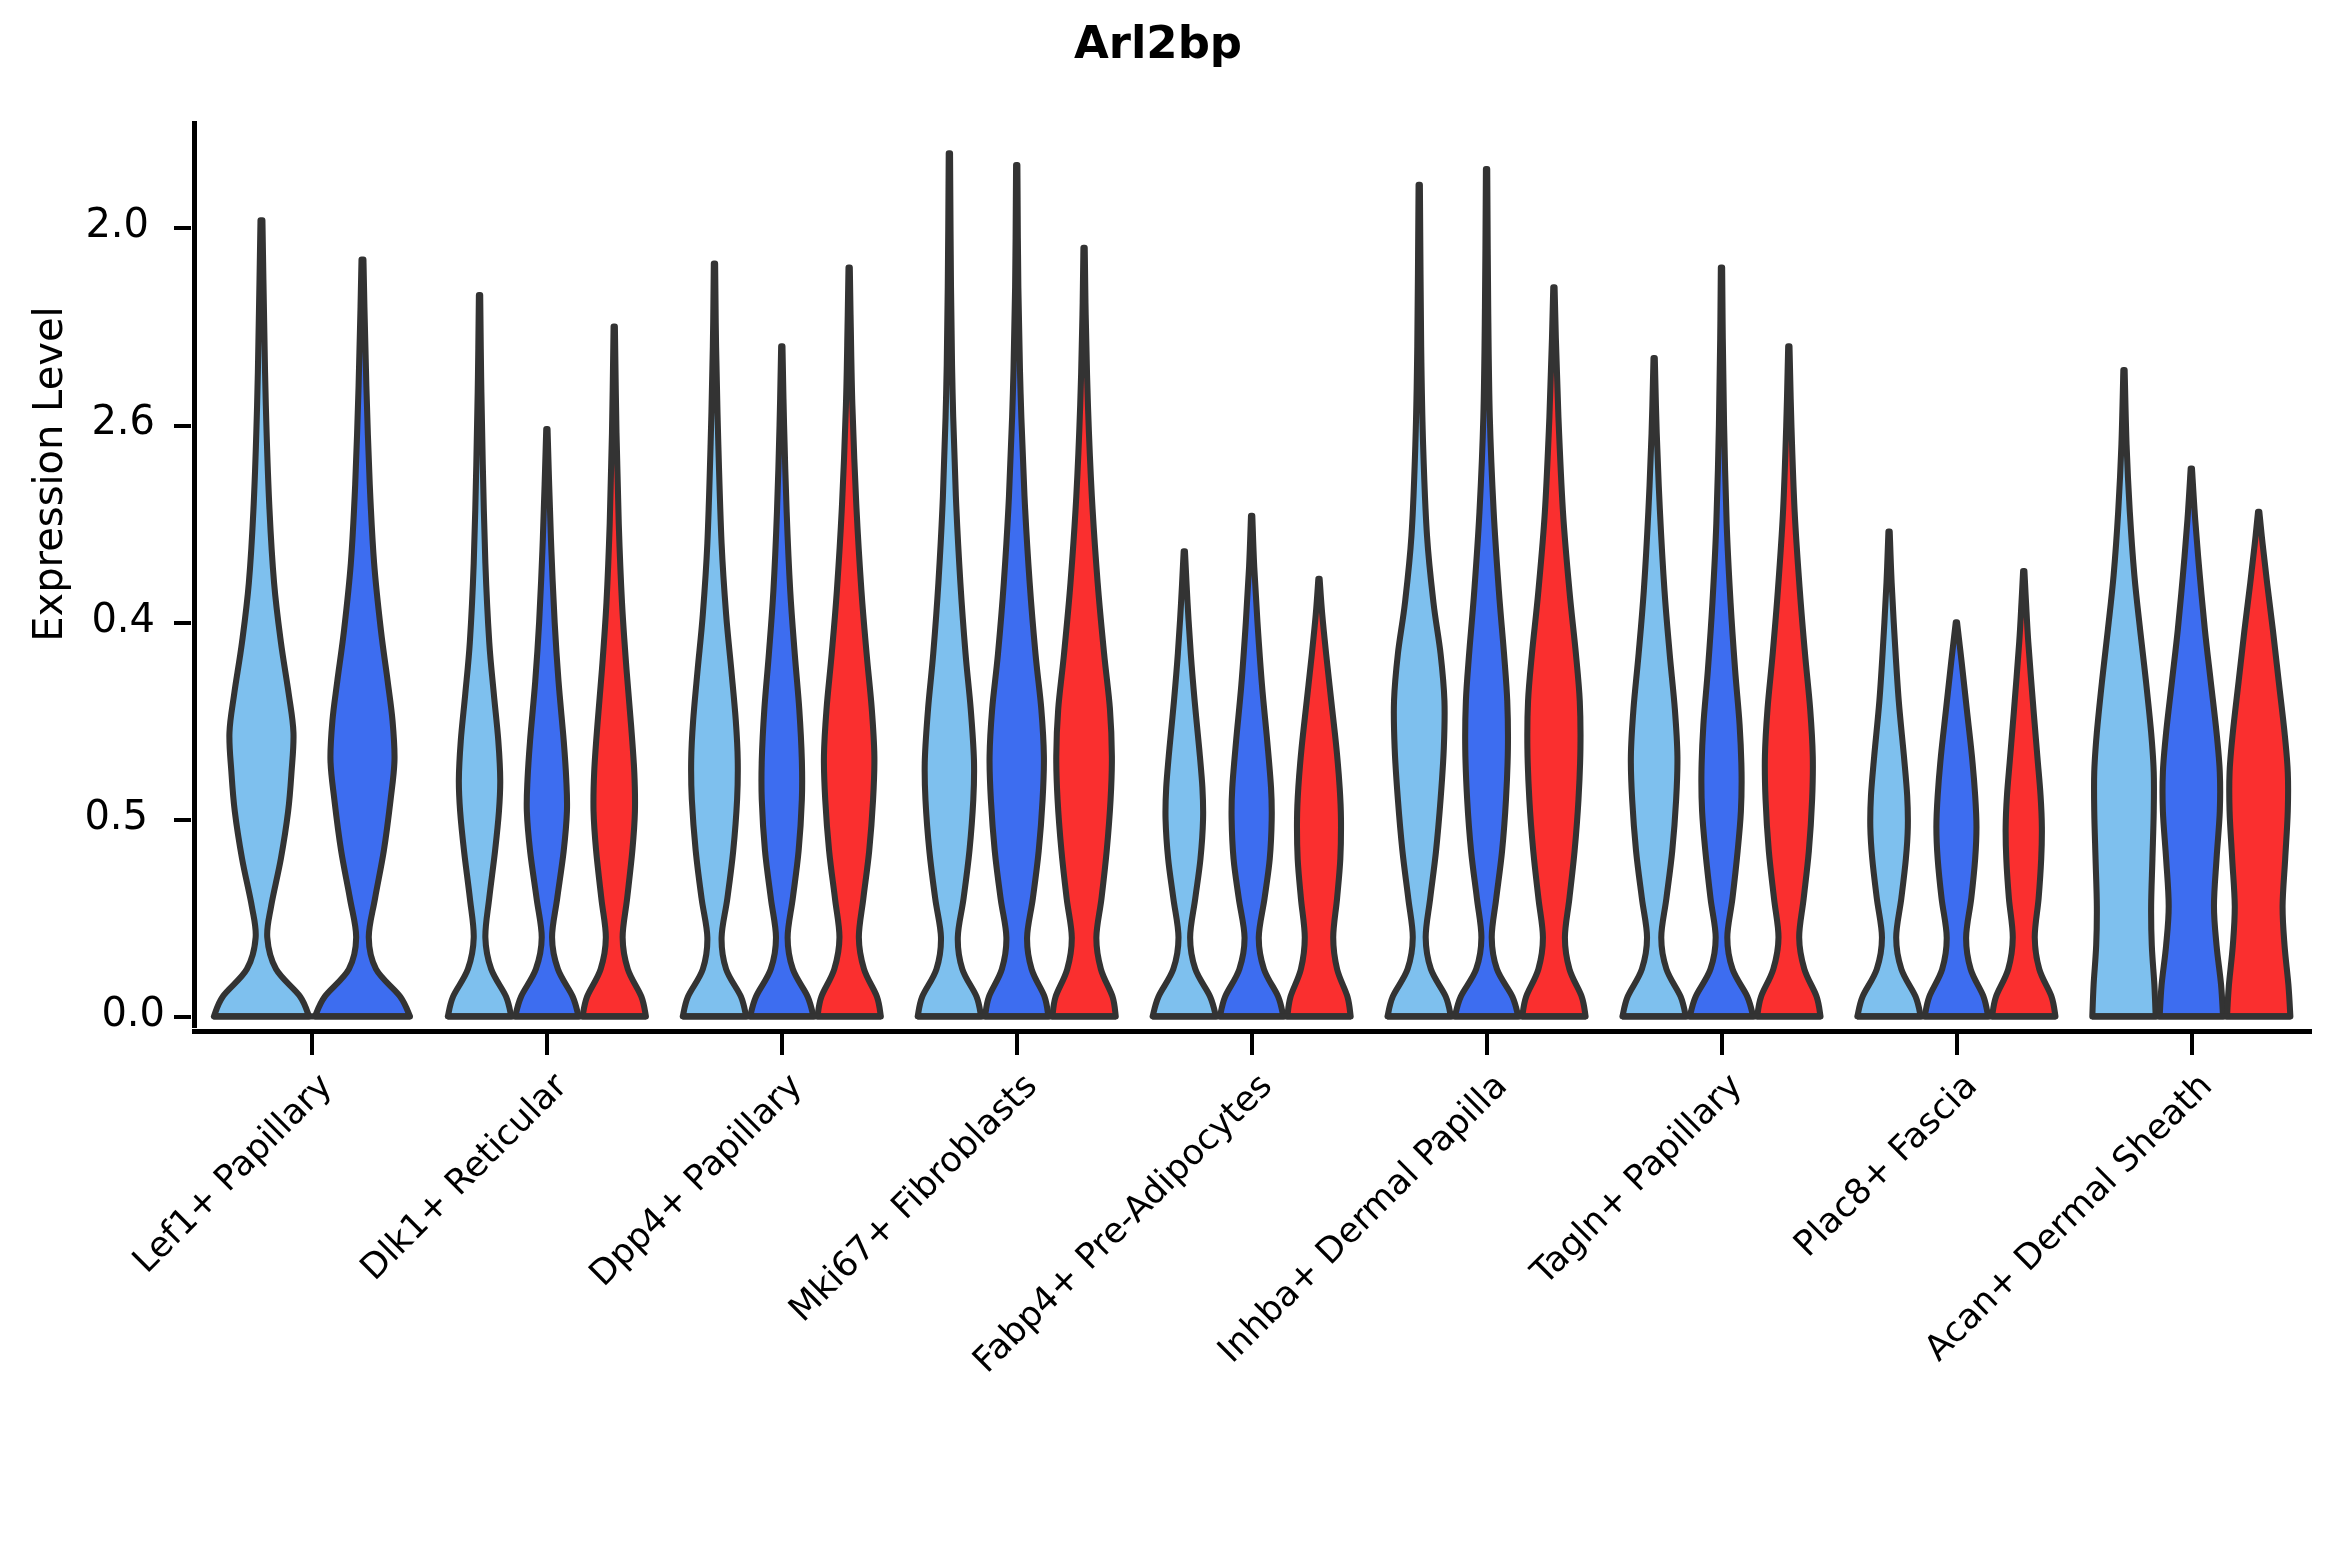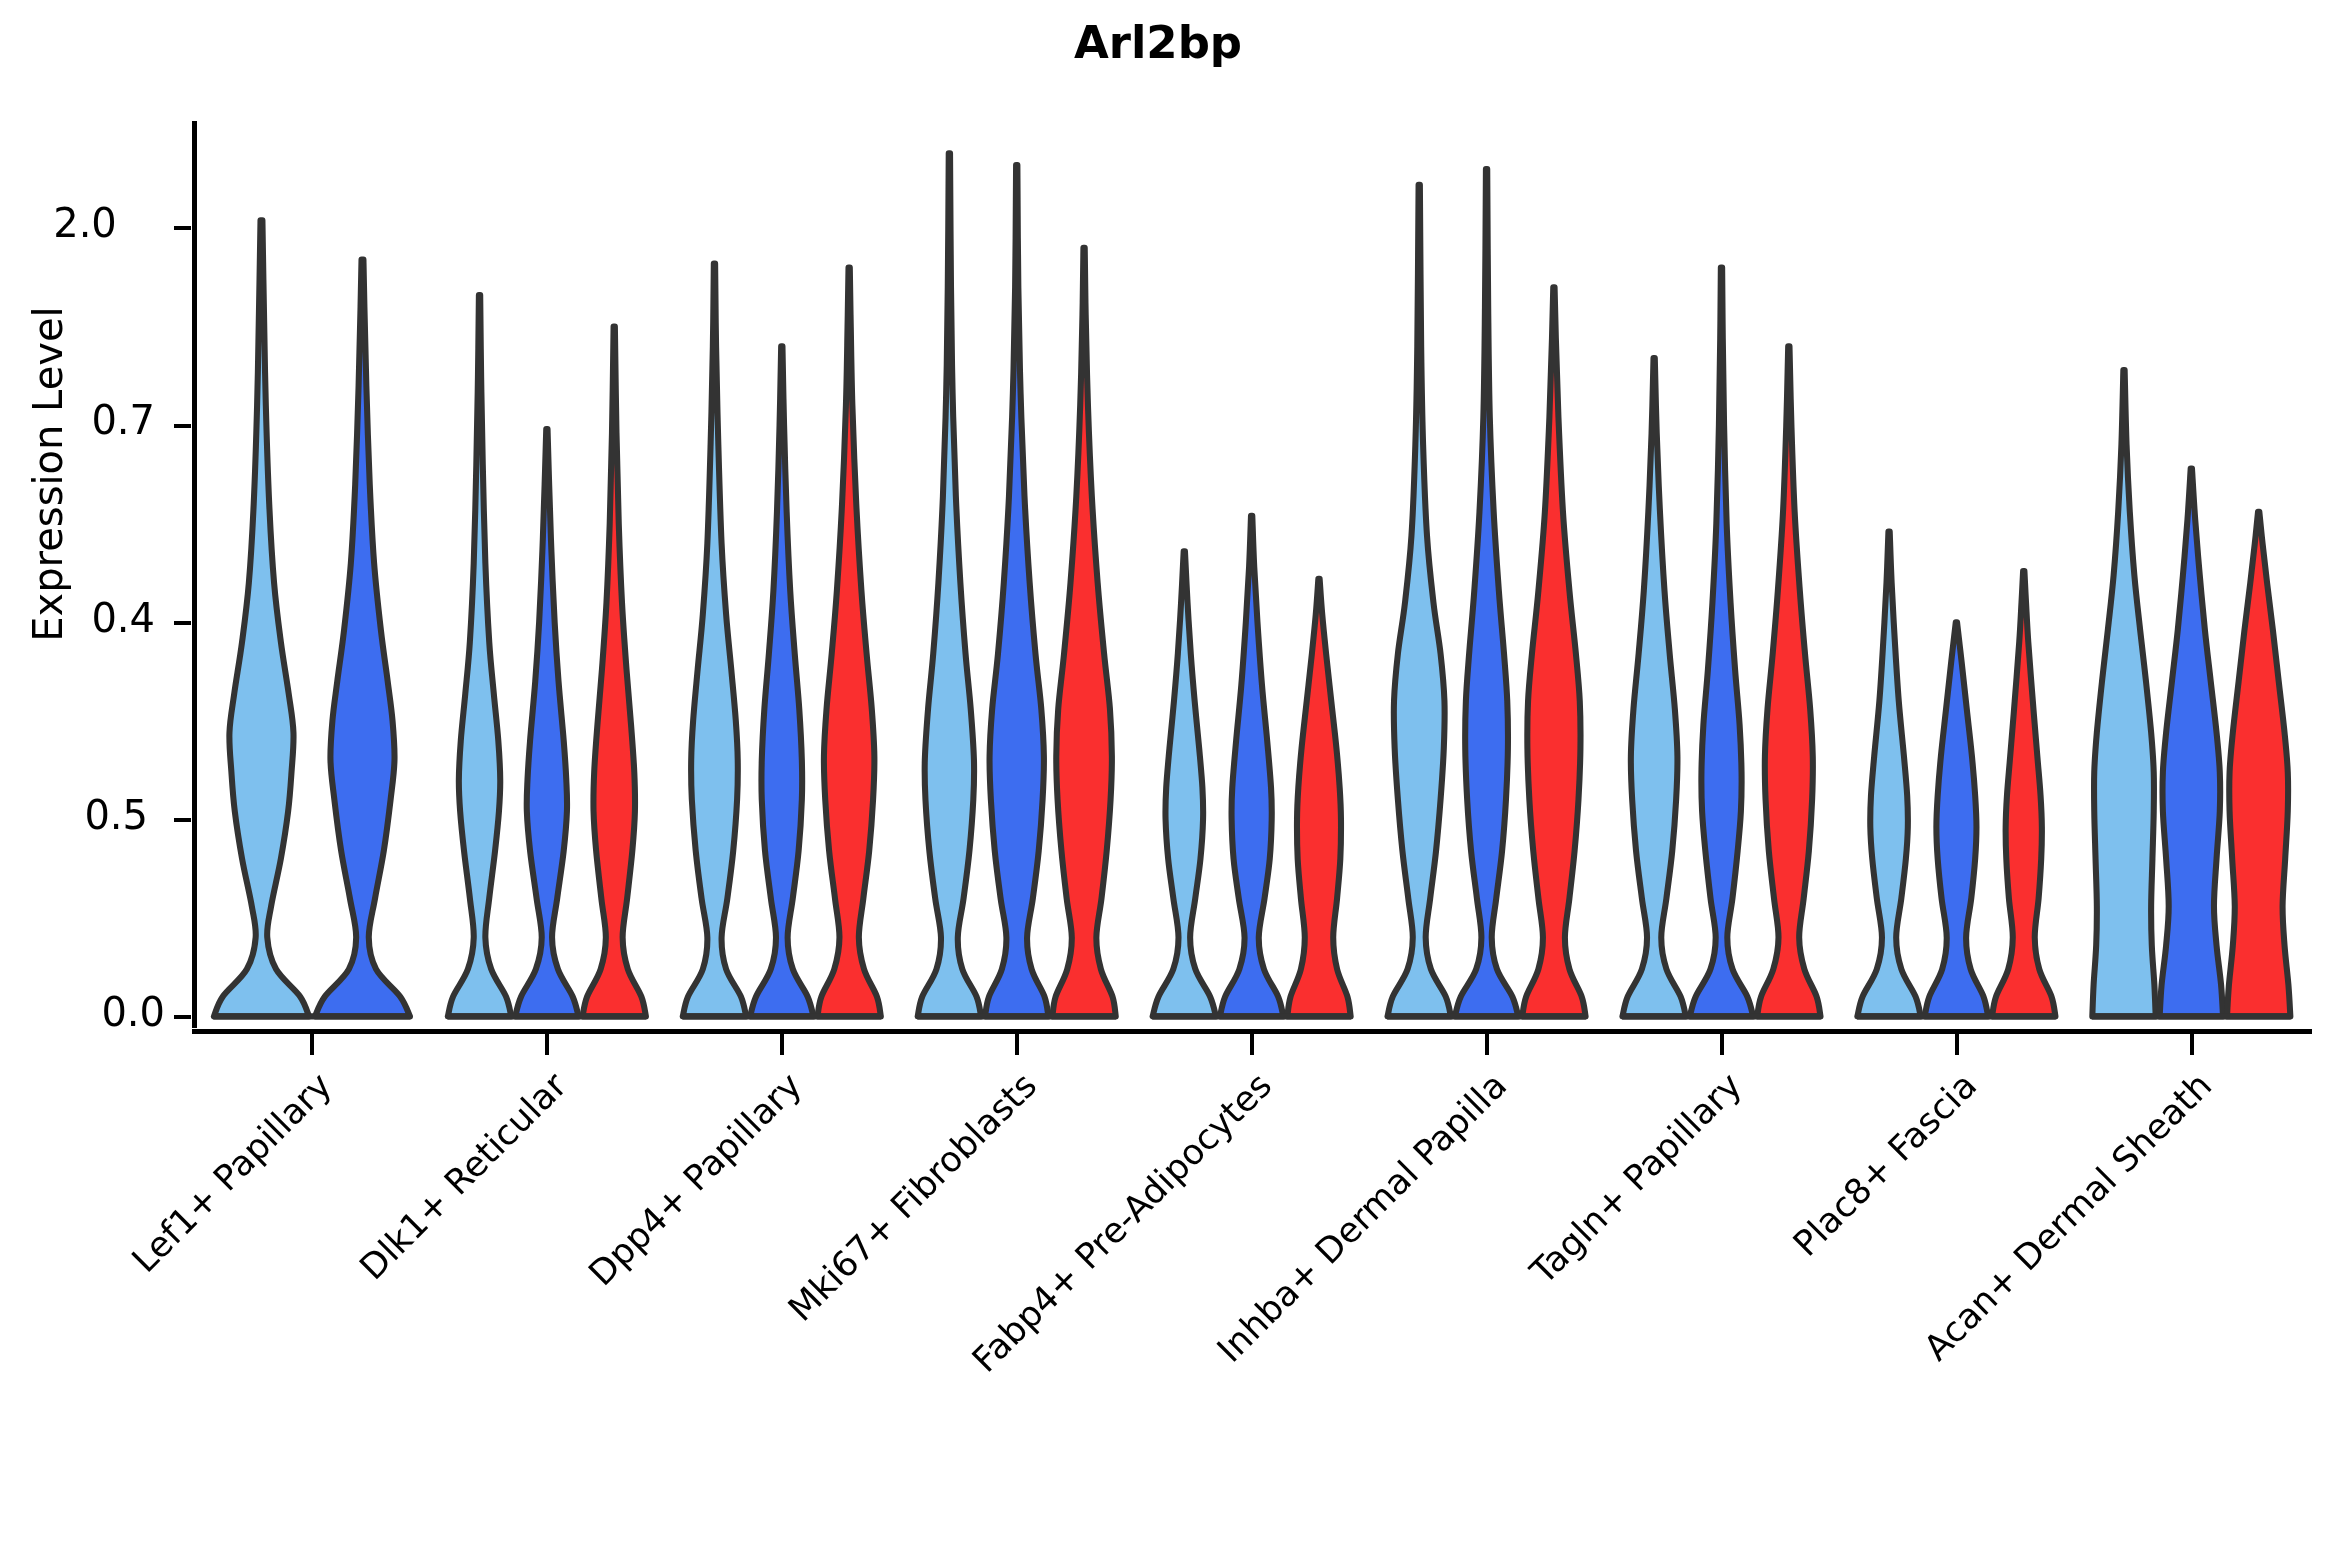--- a/index.html
+++ b/index.html
@@ -28,23 +28,23 @@
   <div id="xspine" style="left: 192px; top: 1029px; width: 2120px; background: rgb(0, 0, 0);"></div>
 
   <div id="yticks">
       <div class="ytick-mark" style="left: 174px; top: 1015px; width: 17.3px; background: rgb(0, 0, 0);"></div>
       <div class="ytick-label" style="left: 61px; top: 989px;">0.0</div>
       <div class="ytick-mark" style="left: 174px; top: 818px; width: 17.3px; background: rgb(0, 0, 0);"></div>
       <div class="ytick-label" style="left: 44px; top: 792px;">0.5</div>
       <div class="ytick-mark" style="left: 174px; top: 621px; width: 17.3px; background: rgb(0, 0, 0);"></div>
       <div class="ytick-label" style="left: 51px; top: 595px;">0.4</div>
       <div class="ytick-mark" style="left: 174px; top: 424px; width: 17.3px; background: rgb(0, 0, 0);"></div>
-      <div class="ytick-label" style="left: 51px; top: 397px;">0.7</div>
+      <div class="ytick-label" style="left: 51px; top: 397px;">2.6</div>
       <div class="ytick-mark" style="left: 174px; top: 226px; width: 17.3px; background: rgb(0, 0, 0);"></div>
-      <div class="ytick-label" style="left: 33px; top: 200px; text-align: center;">2.0</div>
+      <div class="ytick-label" style="left: 45px; top: 200px;">2.0</div>
     </div>
   <div id="xticks">
       <div class="xtick-mark" style="left: 310px; top: 1034px; height: 21px; background: rgb(0, 0, 0);"></div>
       <div class="xtick-label" style="left: -209px; top: 1065px; width: 520px;">Lef1+ Papillary</div>
       <div class="xtick-mark" style="left: 545px; top: 1034px; height: 21px; background: rgb(0, 0, 0);"></div>
       <div class="xtick-label" style="left: 26px; top: 1065px; width: 520px;">Dlk1+ Reticular</div>
       <div class="xtick-mark" style="left: 780px; top: 1034px; height: 21px; background: rgb(0, 0, 0);"></div>
       <div class="xtick-label" style="left: 261px; top: 1065px; width: 520px;">Dpp4+ Papillary</div>
       <div class="xtick-mark" style="left: 1015px; top: 1034px; height: 21px; background: rgb(0, 0, 0);"></div>
       <div class="xtick-label" style="left: 496px; top: 1065px; width: 520px;">Mki67+ Fibroblasts</div>

